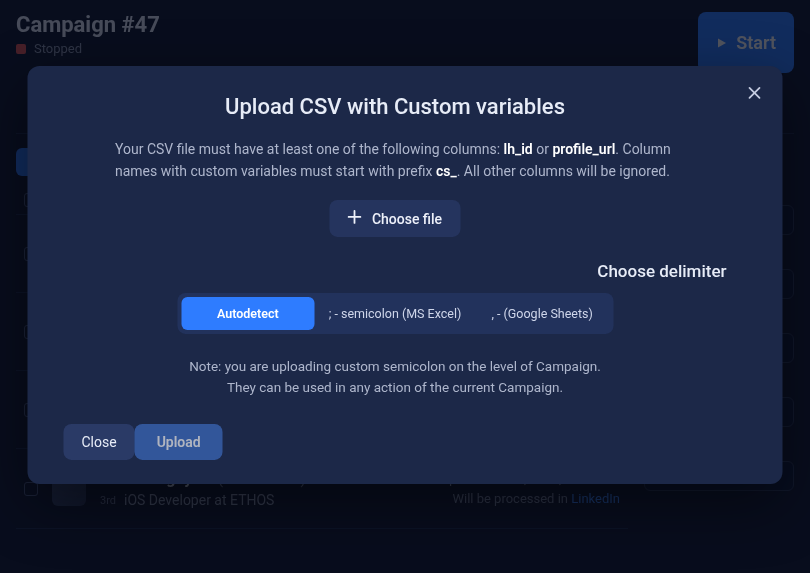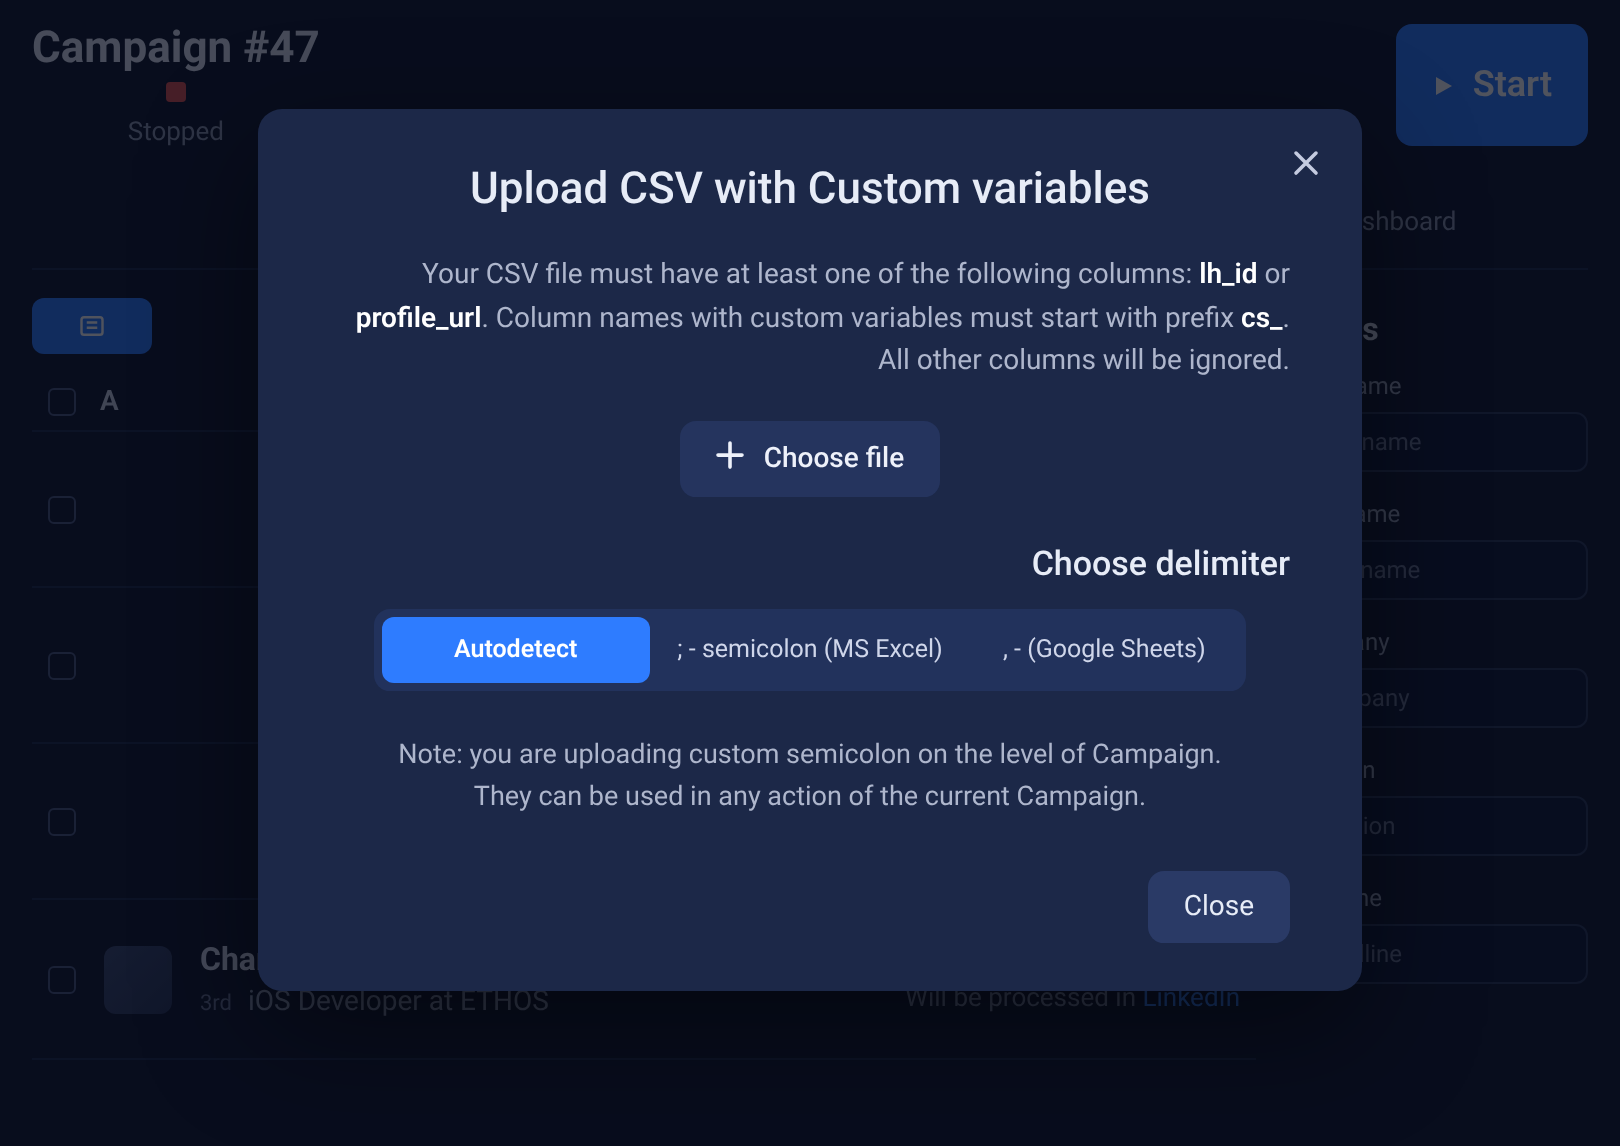--- a/index.html
+++ b/index.html
@@ -19,21 +19,21 @@
     --modal:#1c2848;
   }
   *{box-sizing:border-box;font-family:-apple-system,BlinkMacSystemFont,"Segoe UI",Roboto,Helvetica,Arial,sans-serif;}
   html,body{margin:0;padding:0;background:var(--page);color:var(--text);width:810px;height:573px;overflow:hidden;}
 
   
   .page{width:810px;height:573px;position:relative;border-radius:21px;}
   .header{display:flex;align-items:flex-start;justify-content:space-between;padding:12px 16px 4px 16px;}
   .title-block{display:flex;flex-direction:column;gap:4px;}
   .title{font-size:22px;font-weight:700;color:#dfe5f2;}
-  .status-row{display:flex;align-items:center;gap:8px;flex-direction:column;}
+  .status-row{display:flex;align-items:center;gap:8px;}
   .status-dot{width:10px;height:10px;border-radius:2px;background:#e0524f;}
   .status-text{font-size:13px;color:var(--muted);}
   .start-btn{background:var(--accent-strong);color:#fff;border:none;border-radius:8px;padding:20px 18px;font-size:18px;font-weight:600;display:inline-flex;align-items:center;gap:8px;cursor:pointer;}
   .icon{display:inline-block;}
 
   
   .tabs{display:flex;margin:14px 16px 0 16px;border-bottom:1px solid var(--row-border);}
   .tab{flex:1;text-align:center;padding:12px 8px;color:var(--muted);font-size:13px;cursor:pointer;border-bottom:3px solid transparent;}
   .tab.active{color:#fff;border-bottom-color:var(--accent-strong);}
 
@@ -63,33 +63,33 @@
   
   .filters{flex:0 0 150px;padding:6px 0 0 0;}
   .filters-title{font-size:16px;font-weight:700;color:#d9dff0;margin-bottom:12px;}
   .f-group{margin-bottom:14px;}
   .f-label{font-size:12px;color:#9aa3ba;margin-bottom:6px;}
   .f-input{width:100%;background:#0d1630;border:1px solid var(--input-border);border-radius:6px;color:#cbd3e8;font-size:12px;padding:7px 9px;}
   .f-input::placeholder{color:#6c7792;}
 
   
   .overlay{position:absolute;inset:0;background:var(--overlay);}
-  .modal{position:absolute;left:50%;top:48%;transform:translate(-50%,-50%);width:552px;background:var(--modal);border-radius:12px;padding:28px 36px 24px 36px;color:#dfe5f2;box-shadow:0 20px 60px rgba(0,0,0,.45);}
+  .modal{position:absolute;left:50%;top:48%;transform:translate(-50%,-50%);width:755px;background:var(--modal);border-radius:12px;padding:28px 56px 24px 36px;color:#dfe5f2;box-shadow:0 20px 60px rgba(0,0,0,.45);}
   .modal-close{position:absolute;top:14px;right:16px;background:none;border:none;color:#c4cbe0;font-size:20px;cursor:pointer;padding:4px;line-height:1;}
   .modal-title{font-size:22px;font-weight:500;text-align:center;margin:0 0 20px 0;color:#e7ecf7;}
-  .modal-instr{text-align:right;font-size:14px;color:#aeb6cc;line-height:1.55;max-width:560px;margin:0 auto 18px auto;}
+  .modal-instr{text-align:left;font-size:14px;color:#aeb6cc;line-height:1.55;max-width:560px;margin:0 auto 18px auto;}
   .modal-instr b{color:#fff;font-weight:600;}
   .choose-file{display:inline-flex;align-items:center;gap:10px;background:#25345e;border:none;color:#eef1fa;border-radius:8px;padding:10px 18px;font-size:14px;font-weight:500;cursor:pointer;margin:0 auto;}
   .center{text-align:center;}
   .sect-title{font-size:17px;font-weight:500;text-align:right;margin:24px 0 12px 0;color:#e7ecf7;}
   .seg{display:flex;gap:8px;background:#22325c;border-radius:8px;padding:4px;width:436px;margin:0 auto;}
   .seg-btn{flex:1;border:none;background:transparent;color:#cfd6ea;font-size:12.5px;padding:9px 6px;border-radius:6px;cursor:pointer;white-space:nowrap;}
   .seg-btn.active{background:var(--accent-strong);color:#fff;font-weight:600;}
   .note{text-align:center;font-size:13.5px;color:#aeb6cc;line-height:1.55;margin:22px 0 26px 0;}
-  .modal-actions{display:flex;justify-content:flex-end;align-items:center;}
+  .modal-actions{display:flex;justify-content:flex-start;align-items:center;}
   .btn-muted{background:#2a3a66;color:#e7ecf7;border:none;border-radius:8px;padding:10px 18px;font-size:14px;cursor:pointer;}
   .btn-accent{background:#3f70c7;color:#fff;border:none;border-radius:8px;padding:10px 22px;font-size:14px;font-weight:600;cursor:pointer;opacity:.65;}
   .icon-svg{display:block;}
 </style>
 </head>
 <body>
 
 <div class="page">
 
   <div class="header">
@@ -231,16 +231,17 @@
       <button class="seg-btn"><span>, - (Google Sheets)</span></button>
     </div>
 
     <p class="note">
       <span>Note: you are uploading custom semicolon on the level of Campaign.</span><br>
       <span>They can be used in any action of the current Campaign.</span>
     </p>
 
     <div class="modal-actions">
       <button class="btn-muted"><span>Close</span></button>
+      <button class="btn-accent"><span>Upload</span></button>
     </div>
   </div>
 
 </div>
 
 </body></html>

